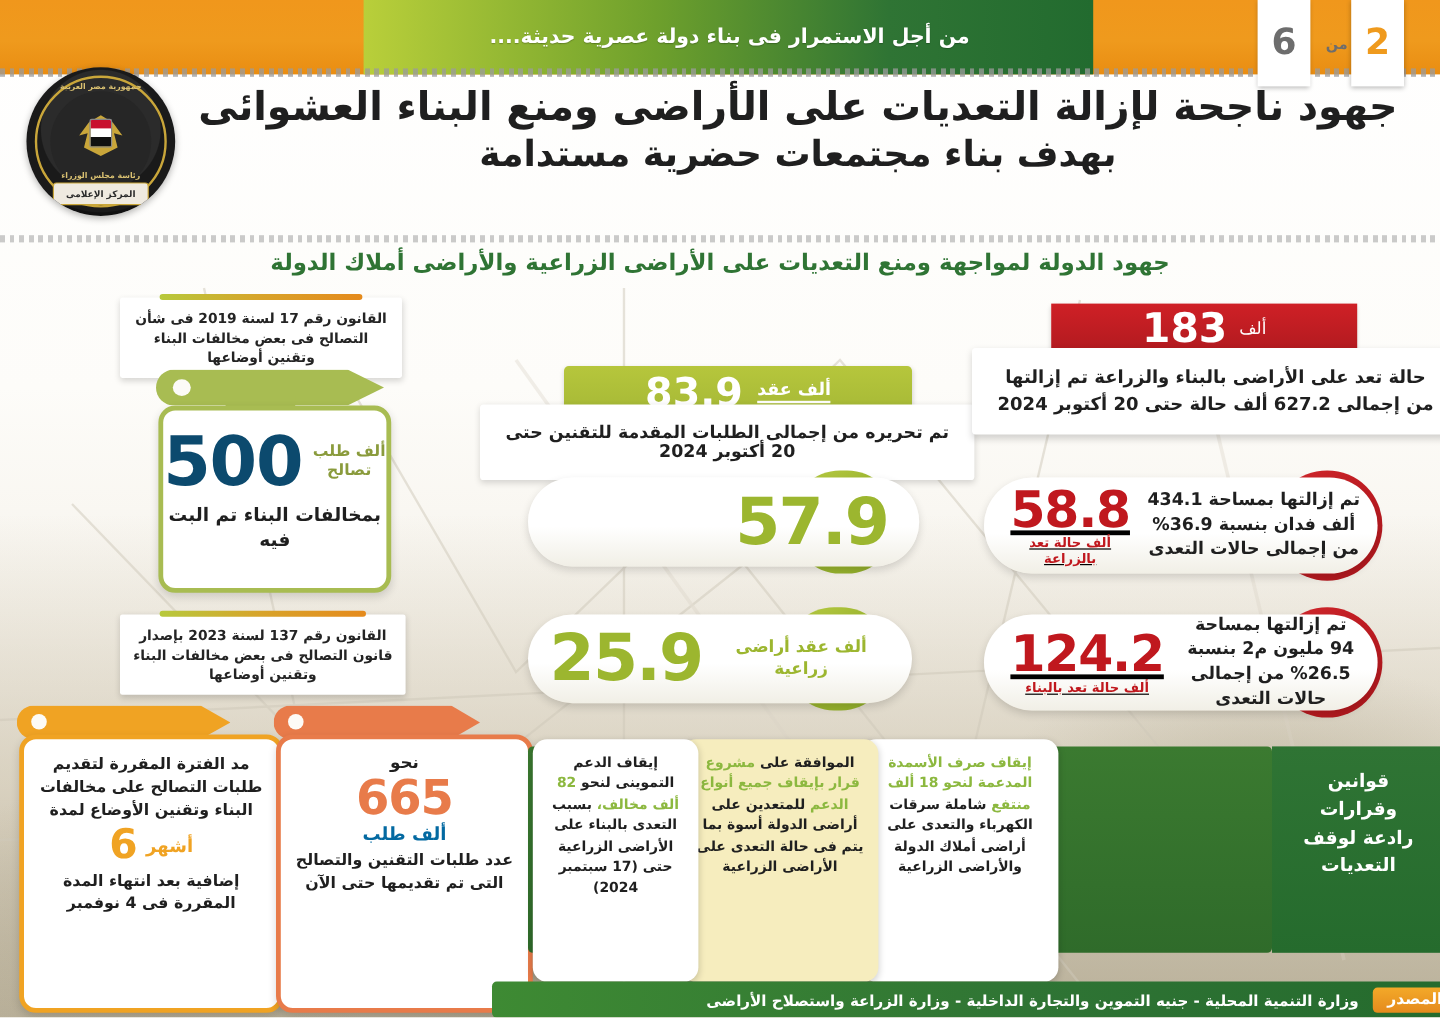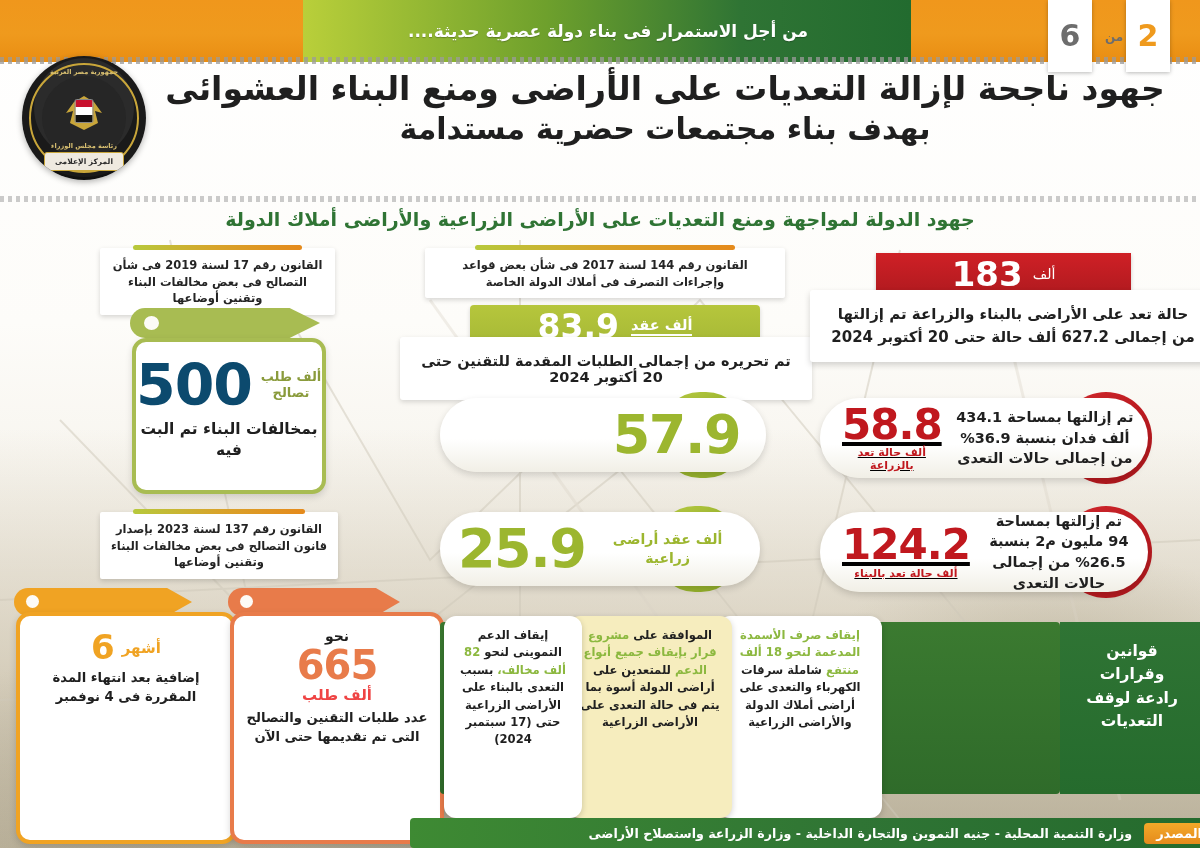--- a/index.html
+++ b/index.html
@@ -142,21 +142,21 @@
   .otagstrip .hole{position:absolute;left:12px;top:7px;width:13px;height:13px;border-radius:50%;background:#fdfbf6;}
   .ocard{position:absolute;background:#ffffff;border-radius:14px;box-shadow:0 3px 7px rgba(0,0,0,.15);
     padding:12px 10px;text-align:center;}
   .ocard.b1{border:4px solid #f0a323;}
   .ocard.b2{border:4px solid #e87b4a;}
   .ocard p{margin:0;font-size:13.2px;font-weight:bold;color:#1f1f1f;line-height:1.45;}
   .ocard .big6{font-size:34px;font-weight:bold;color:#f0a323;line-height:1.05;}
   .ocard .u6{font-size:15px;font-weight:bold;color:#f0a323;}
   .ocard .nahw{font-size:14px;font-weight:bold;color:#1f1f1f;}
   .ocard .big665{font-size:40px;font-weight:bold;color:#e87b4a;line-height:1.05;letter-spacing:-1px;}
-  .ocard .u665{font-size:15px;font-weight:bold;color:#ef4444;}
+  .ocard .u665{font-size:15px;font-weight:bold;color:#0369a1;}
 
   
   .greenstrip{position:absolute;left:440px;top:622px;width:620px;height:172px;
     background:linear-gradient(180deg,#3b7a30 0%,#2f6b2a 100%);border-radius:4px;}
   .lawcard{position:absolute;border-radius:12px;box-shadow:0 2px 6px rgba(0,0,0,.18);
     padding:11px 9px;text-align:center;}
   .lawcard.white{background:#ffffff;}
   .lawcard.cream{background:#f6edbe;}
   .lawcard p{margin:0;font-size:11.6px;font-weight:bold;color:#1f1f1f;line-height:1.5;}
   .lawcard .hl{color:#8cb83f;}
@@ -250,24 +250,20 @@
       <div class="big">500</div>
     </div>
     <div class="desc">بمخالفات البناء تم البت فيه</div>
   </div>
 
   <div class="lawnote" style="left:100px;top:512px;width:218px;">
     <div class="bar"></div>
     <p>القانون رقم 137 لسنة 2023 بإصدار قانون التصالح فى بعض مخالفات البناء وتقنين أوضاعها</p>
   </div>
 
-  <div class="lawnote" style="left:425px;top:248px;width:340px;">
-    <div class="bar"></div>
-    <p>القانون رقم 144 لسنة 2017 فى شأن بعض قواعد وإجراءات التصرف فى أملاك الدولة الخاصة</p>
-  </div>
 
   <div class="pill839">
     <span class="u">ألف عقد</span>
     <span class="n">83.9</span>
   </div>
   <div class="note839">
     <p>تم تحريره من إجمالى الطلبات المقدمة للتقنين حتى 20 أكتوبر 2024</p>
   </div>
 
   <div class="gcap" style="left:660px;top:392px;width:86px;height:86px;"></div>
@@ -304,20 +300,21 @@
     <span class="valwrap">
       <span class="num" style="display:block">124.2</span>
       <span class="sub" style="display:block">ألف حالة تعد بالبناء</span>
     </span>
   </div>
 
   <div class="otagstrip" style="left:14px;top:588px;width:178px;height:28px;">
     <span class="hole"></span>
   </div>
   <div class="ocard b1" style="left:16px;top:612px;width:192px;height:200px;">
+    <p>مد الفترة المقررة لتقديم طلبات التصالح على مخالفات البناء وتقنين الأوضاع لمدة</p>
     <div style="display:flex;align-items:center;justify-content:center;gap:7px;margin:2px 0;">
       <span class="u6">أشهر</span>
       <span class="big6">6</span>
     </div>
     <p>إضافية بعد انتهاء المدة المقررة فى 4 نوفمبر</p>
   </div>
 
   <div class="otagstrip r2" style="left:228px;top:588px;width:172px;height:28px;">
     <span class="hole"></span>
   </div>

